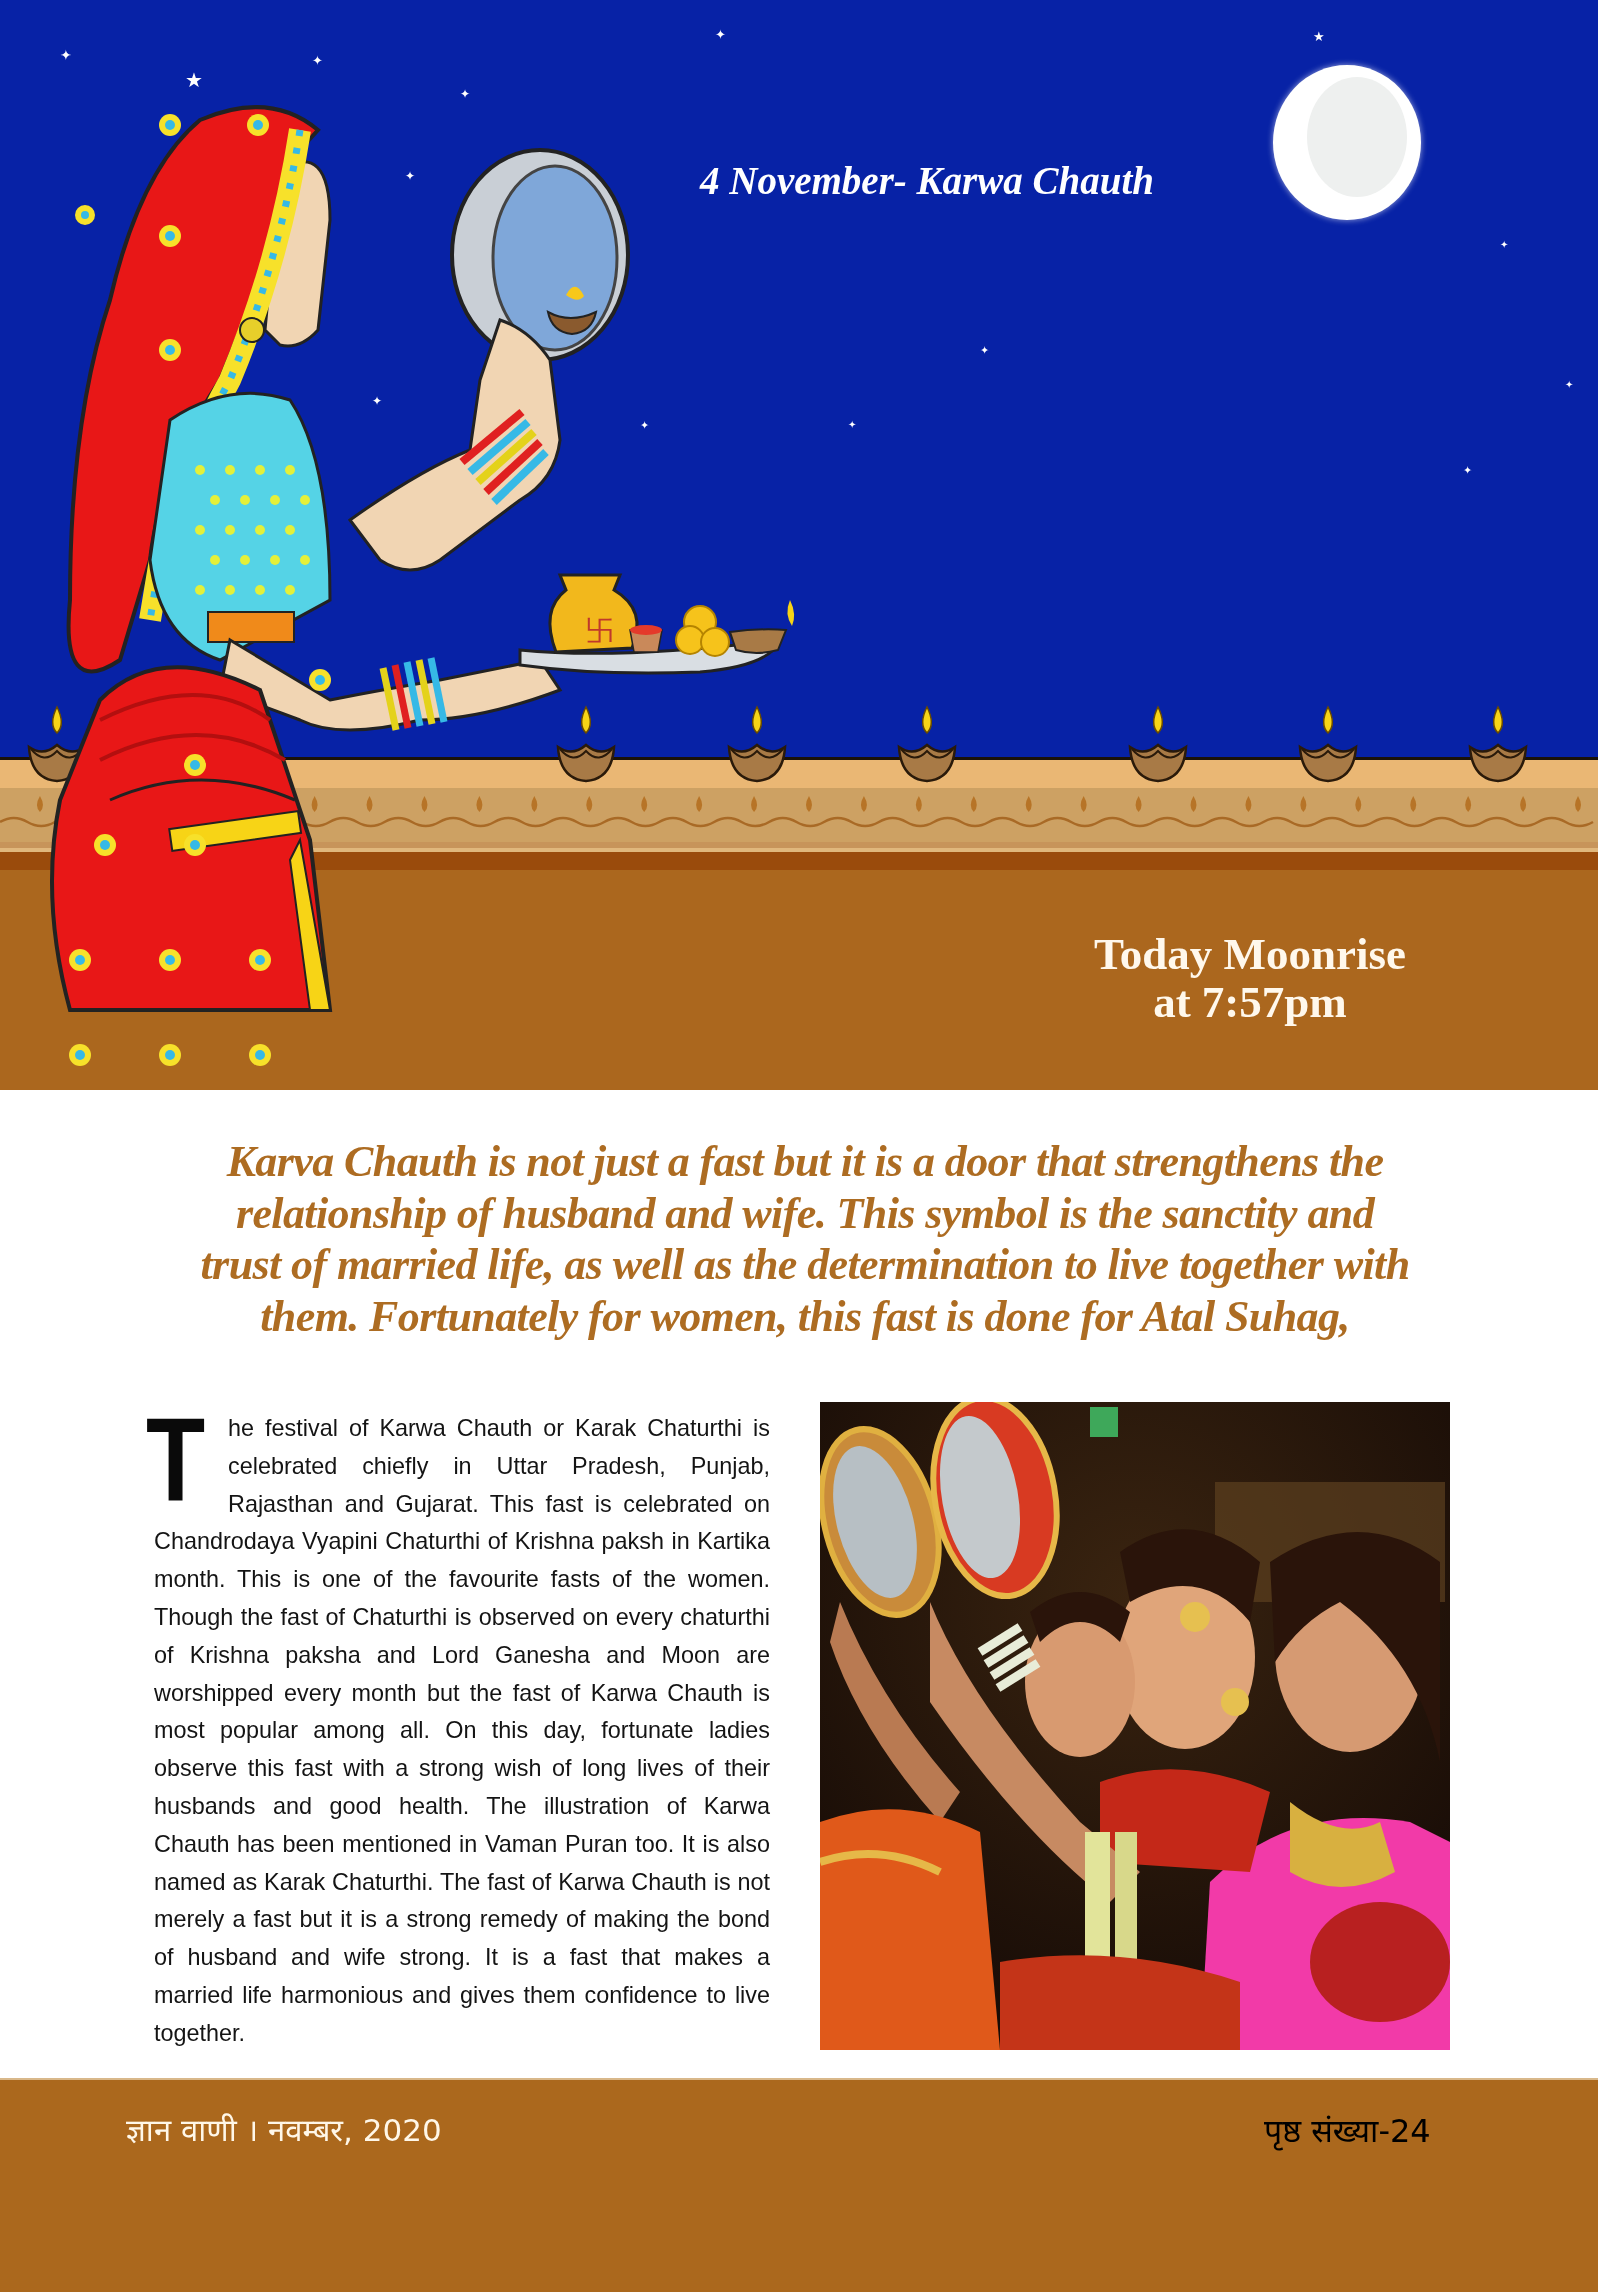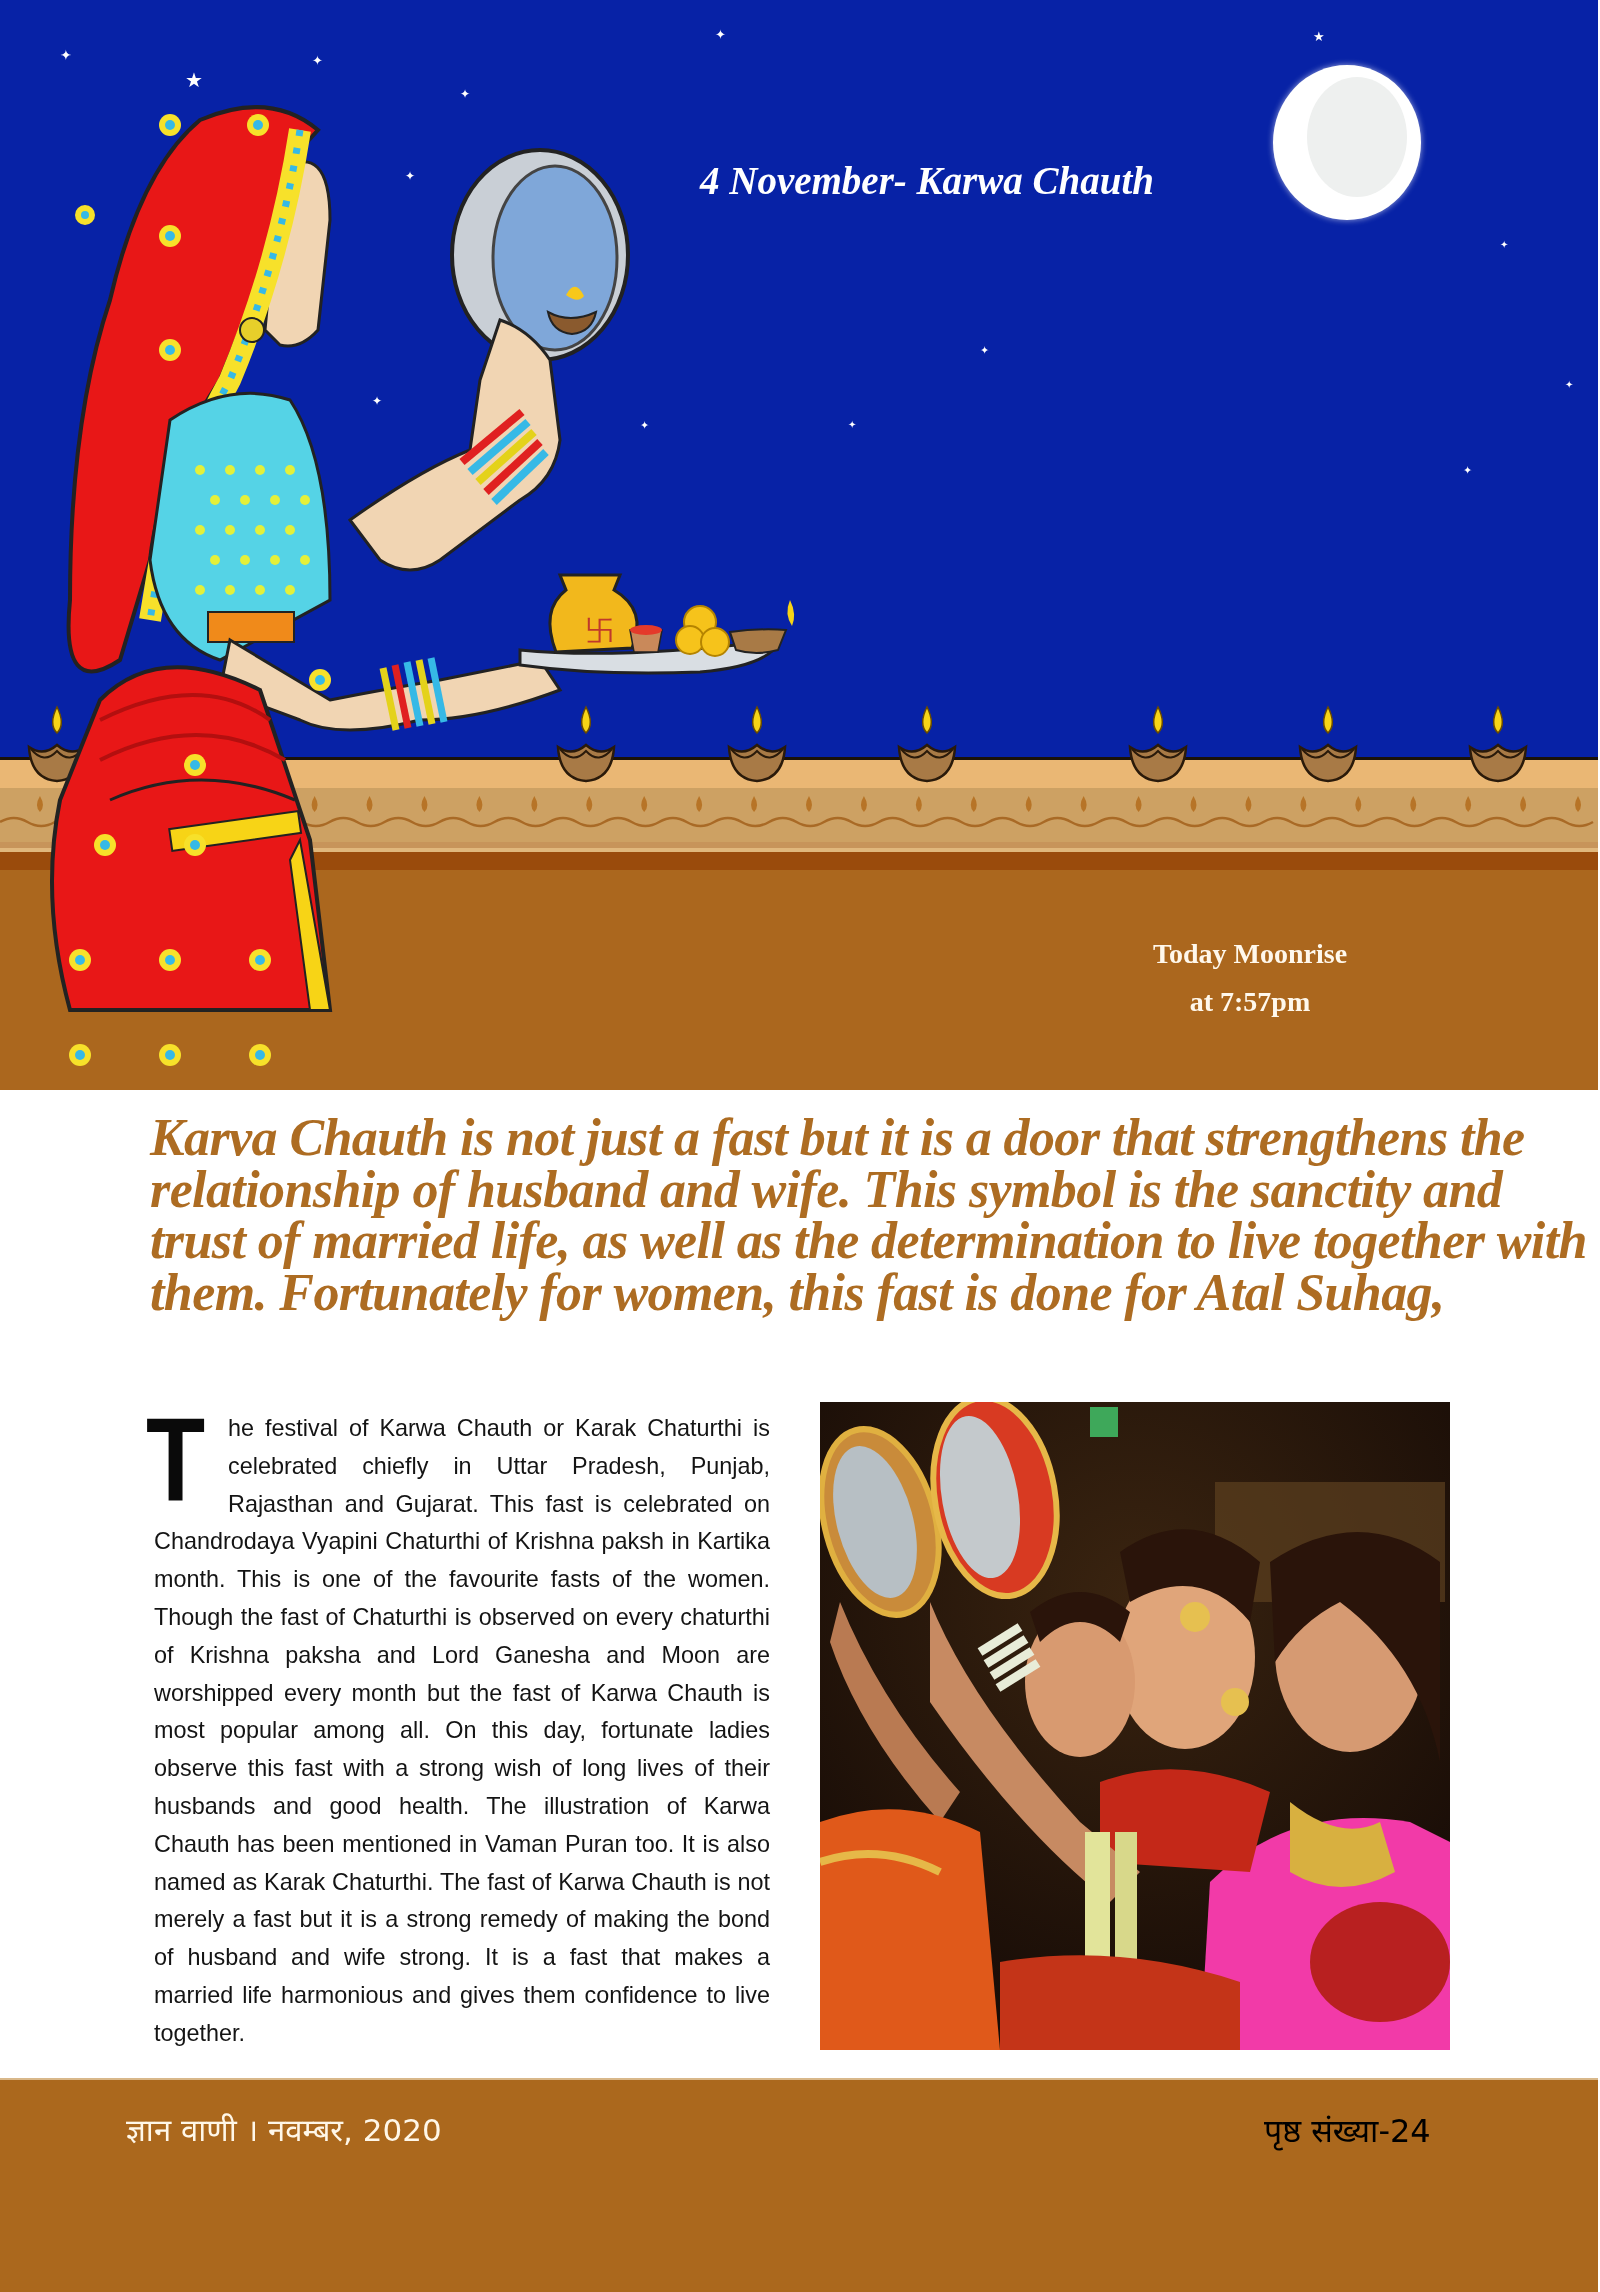--- a/index.html
+++ b/index.html
@@ -30,25 +30,25 @@
   .dateline { position: absolute; left: 700px; top: 158px; width: 560px; font-family: "Liberation Serif", serif; font-style: italic; font-weight: bold; font-size: 39px; color: #ffffff; white-space: nowrap; }
   .title { position: absolute; left: 790px; top: 232px; width: 690px; text-align: center; font-family: "Liberation Serif", serif; font-weight: bold; font-size: 104px; line-height: 88px; color: #cd0a13; letter-spacing: -1px;
     -webkit-text-stroke: 0; 
     text-shadow:
       4px 0 0 #fff, -4px 0 0 #fff, 0 4px 0 #fff, 0 -4px 0 #fff,
       3px 3px 0 #fff, -3px -3px 0 #fff, 3px -3px 0 #fff, -3px 3px 0 #fff,
       6px 2px 0 #fff, -6px 2px 0 #fff, 2px 6px 0 #fff, 2px -6px 0 #fff,
       6px 6px 3px rgba(0,0,0,.35);
   }
   .title span { display: block; }
-  .moonrise { position: absolute; left: 1060px; top: 930px; width: 380px; text-align: center; font-family: "Liberation Serif", serif; font-weight: bold; font-size: 28px; line-height: 48px; color: #fff8ec; }
+  .moonrise { position: absolute; left: 1060px; top: 930px; width: 380px; text-align: center; font-family: "Liberation Serif", serif; font-weight: bold; font-size: 45px; line-height: 48px; color: #fff8ec; }
   .moonrise span { display: block; }
 
   
-  .lead { position: absolute; left: 150px; top: 1112px; width: 1310px; font-family: "Liberation Serif", serif; font-style: italic; font-weight: bold; font-size: 52px; line-height: 51.5px; color: #ad6c22; letter-spacing: -0.6px; }
+  .lead { position: absolute; left: 150px; top: 1136px; width: 1310px; text-align: center; font-family: "Liberation Serif", serif; font-style: italic; font-weight: bold; font-size: 44px; line-height: 51.5px; color: #ad6c22; letter-spacing: -0.6px; }
   .lead span { display: block; white-space: nowrap; }
 
   
   .body-col { position: absolute; left: 146px; top: 1402px; width: 632px; font-family: "Liberation Sans", sans-serif; font-size: 23.4px; line-height: 37.8px; color: #141414; text-align: justify; }
   .dropcap { float: left; font-family: "Liberation Sans", sans-serif; font-weight: bold; font-size: 118px; line-height: 92px; height: 92px; margin: 12px 12px 0 0; color: #0a0a0a; transform: scaleX(0.82); transform-origin: left top; width: 70px; }
   .body-col p { margin: 8px; }
 
   
   .photo { position: absolute; left: 820px; top: 1402px; width: 630px; height: 648px; overflow: hidden; background: #1a0e08; }
 

